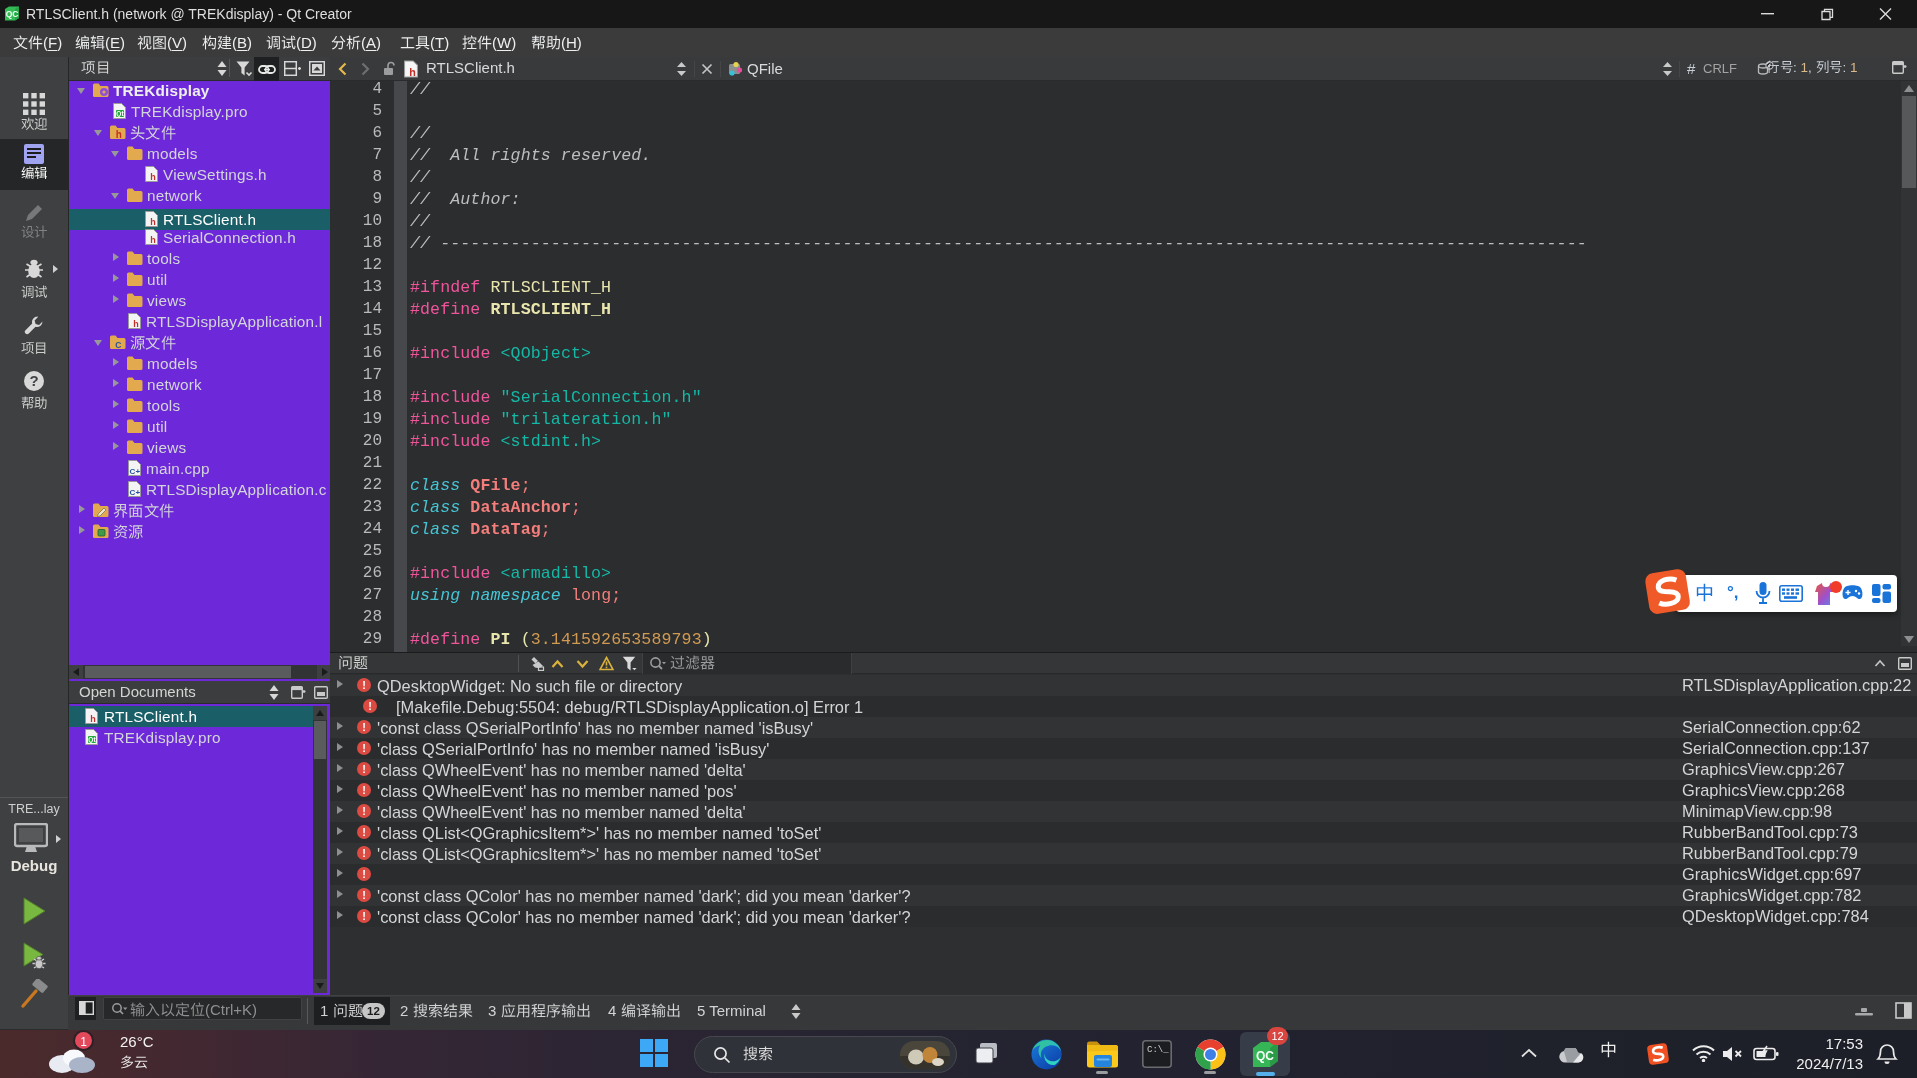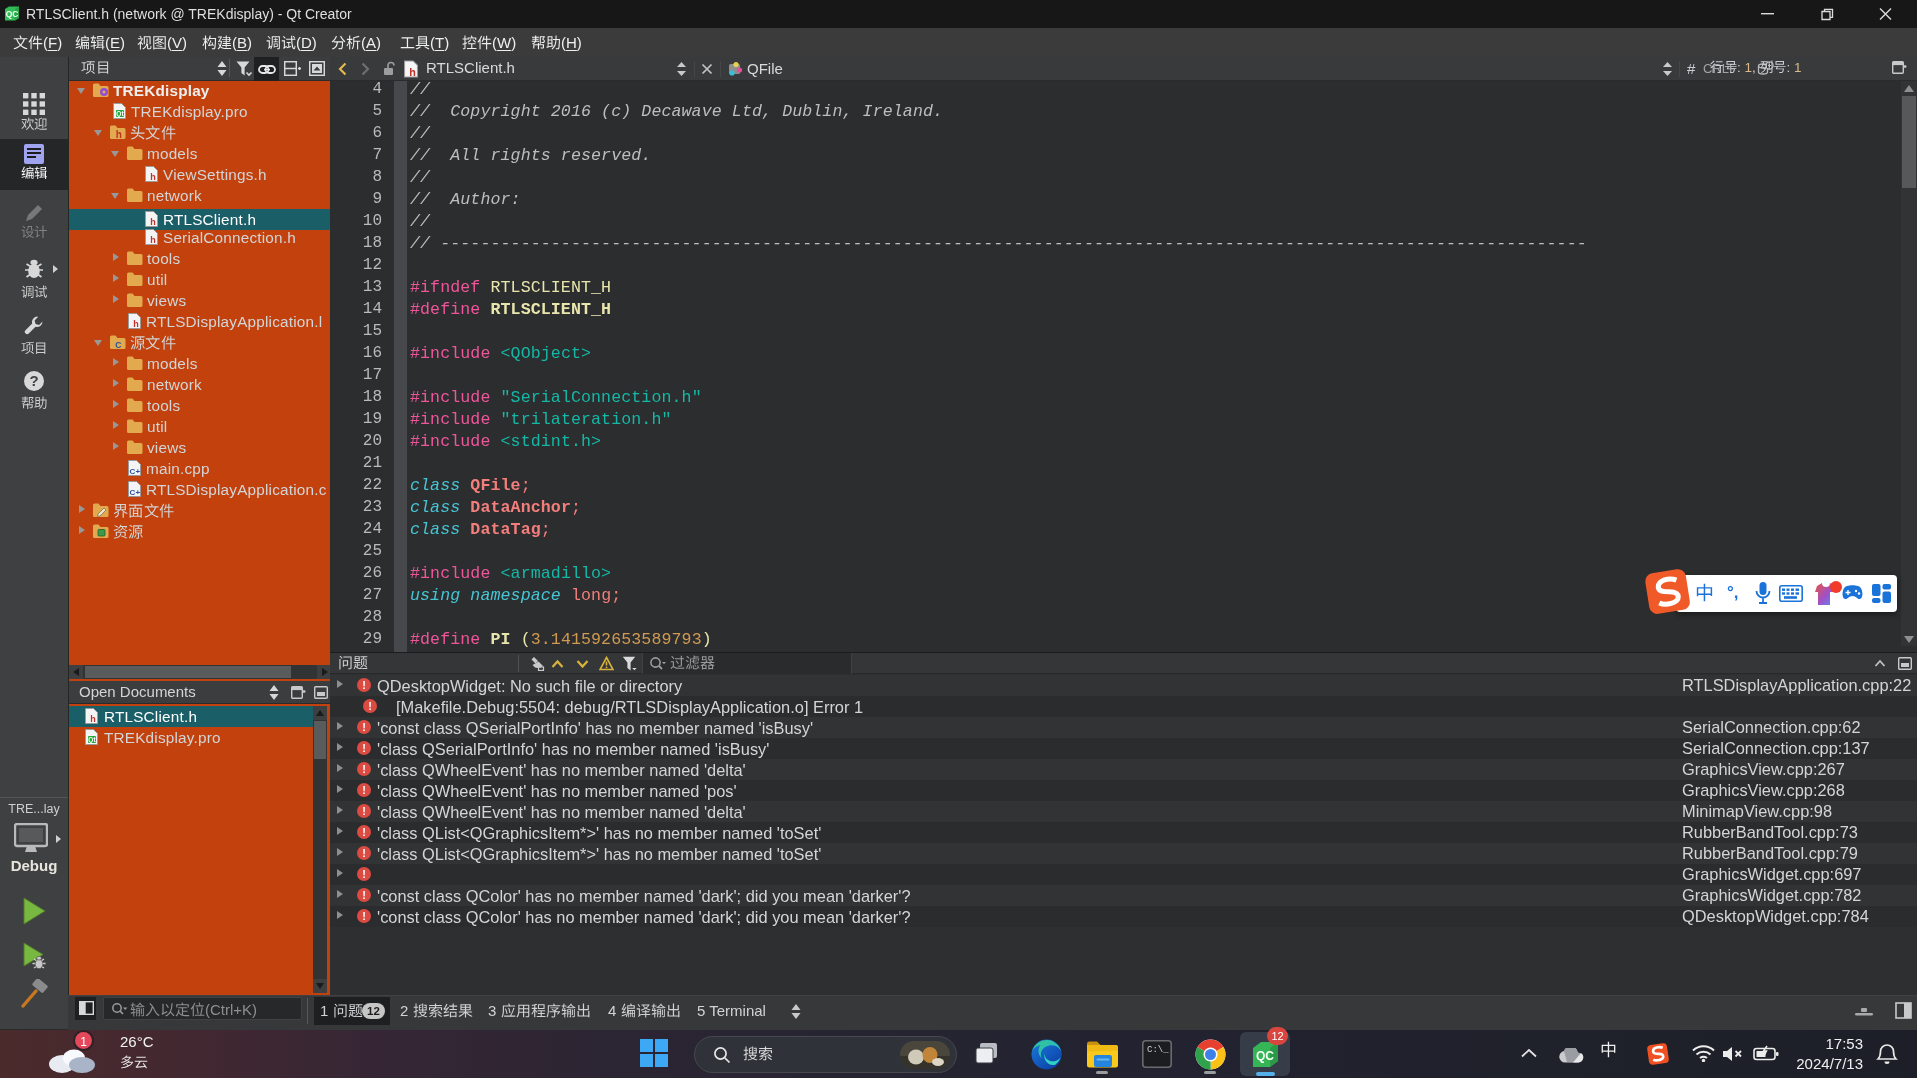--- a/index.html
+++ b/index.html
@@ -7,21 +7,21 @@
 svg{display:inline-block}
 
 #titlebar{left:0;top:0;width:1917px;height:28px;background:#171718;color:#e4e4e4;font-size:15px}
 #menubar{left:0;top:28px;width:1917px;height:29px;background:#3b3b3c;color:#eeefef;font-size:15px}
 .mi{position:absolute;top:6px}
 .mi u{text-decoration:underline;text-underline-offset:2px}
 
 #modebar{left:0;top:57px;width:68px;height:972px;background:#3f4041}
 .mlabel{position:absolute;width:68px;text-align:center;font-size:13.5px;color:#cfcfcf}
 
-#sidepanel{left:68px;top:57px;width:262px;height:938px;background:#c2410c;border-left:1px solid #262627}
+#sidepanel{left:68px;top:57px;width:262px;height:938px;background:#6d28d9;border-left:1px solid #262627}
 .phead{position:absolute;left:0;width:262px;height:24px;background:#3c3d3e;border-bottom:1px solid #2a2b2c;color:#d4d4d4;font-size:13.5px}
 .trow{position:absolute;left:0;width:262px;height:21px;font-size:15.3px;color:#d3d6d9;overflow:hidden;letter-spacing:0.2px}
 .trow>*{position:absolute}
 .tlab{top:2px}
 .exp{width:0;height:0;border-left:4.5px solid transparent;border-right:4.5px solid transparent;border-top:6px solid #989899;top:8px}
 .exc{width:0;height:0;border-top:4.5px solid transparent;border-bottom:4.5px solid transparent;border-left:6px solid #989899;top:5px}
 .sel{background:#1a5e68}
 
 #tabbar{left:330px;top:57px;width:1587px;height:24px;background:#393a3b;border-bottom:1px solid #2a2b2c;color:#d8dadc;font-size:15px}
 #editor{left:330px;top:81px;width:1587px;height:571px;background:#2c2d2e}
@@ -529,42 +529,41 @@
     </svg>
   <div class="abs" style="left:1349px;top:4px;width:1px;height:16px;background:#454647"></div>
   <span class="abs" style="left:1357px;top:3px;color:#c9ced6">#</span>
   <span class="abs" style="left:1373px;top:4px;color:#a3a3a3;font-size:13px">CRLF</span>
   <svg class="abs" style="left:1426px;top:4px" width="18" height="16" viewBox="0 0 18 16">
       <ellipse cx="7" cy="5" rx="4.5" ry="2" fill="none" stroke="#b9babc" stroke-width="1.3"></ellipse>
       <path d="M2.5 5 v6 a4.5 2 0 0 0 9 0 v-6" fill="none" stroke="#b9babc" stroke-width="1.3"></path>
       <circle cx="13.5" cy="4.5" r="3.6" fill="#27282a" stroke="#b9babc" stroke-width="1.2"></circle>
       <path d="M12 4.5 h3 M13.5 3 v3" stroke="#b9babc" stroke-width="1"></path>
     </svg>
-  <span class="abs" style="left:1380px;top:3px;color:#c9ced6;font-size:13.5px"><svg class="z" viewBox="0 -880 1000 1000">
+  <span class="abs" style="left:1436px;top:3px;color:#c9ced6;font-size:13.5px"><svg class="z" viewBox="0 -880 1000 1000">
         <use href="#z34892"></use>
       </svg><svg class="z" viewBox="0 -880 1000 1000">
         <use href="#z21495"></use>
       </svg>: <span style="color:#dcb98a">1</span>, <svg class="z" viewBox="0 -880 1000 1000">
         <use href="#z21015"></use>
       </svg><svg class="z" viewBox="0 -880 1000 1000">
         <use href="#z21495"></use>
       </svg>: <span style="color:#dcb98a">1</span></span>
   <svg class="abs" style="left:1562px;top:4px" width="15" height="13" viewBox="0 0 15 13">
       <rect x="0.7" y="0.7" width="10.6" height="11.6" rx="1" fill="none" stroke="#c9c9c9" stroke-width="1.4"></rect>
       <rect x="0.7" y="0.7" width="10.6" height="3.4" fill="#c9c9c9"></rect>
       <path d="M13 4 v3 m-1.5 -1.5 h3" stroke="#c9c9c9" stroke-width="1.3"></path>
     </svg>
 </div>
 
 <div class="abs" id="editor">
   <div class="abs" style="left:64px;top:0;width:13px;height:571px;background:#47484b"></div>
   <div class="ln" style="left:8px;top:-1px">4</div>
     <div class="cl" style="top:-1px"><span class="cmt">//</span></div>
   <div class="ln" style="left:8px;top:21px">5</div>
-    <div class="cl" style="top:21px"><span class="cmt">//  Copyright 2016 (c) Decawave Ltd, Dublin, Ireland.</span></div>
   <div class="ln" style="left:8px;top:43px">6</div>
     <div class="cl" style="top:43px"><span class="cmt">//</span></div>
   <div class="ln" style="left:8px;top:65px">7</div>
     <div class="cl" style="top:65px"><span class="cmt">//  All rights reserved.</span></div>
   <div class="ln" style="left:8px;top:87px">8</div>
     <div class="cl" style="top:87px"><span class="cmt">//</span></div>
   <div class="ln" style="left:8px;top:109px">9</div>
     <div class="cl" style="top:109px"><span class="cmt">//  Author:</span></div>
   <div class="ln" style="left:8px;top:131px">10</div>
     <div class="cl" style="top:131px"><span class="cmt">//</span></div>

